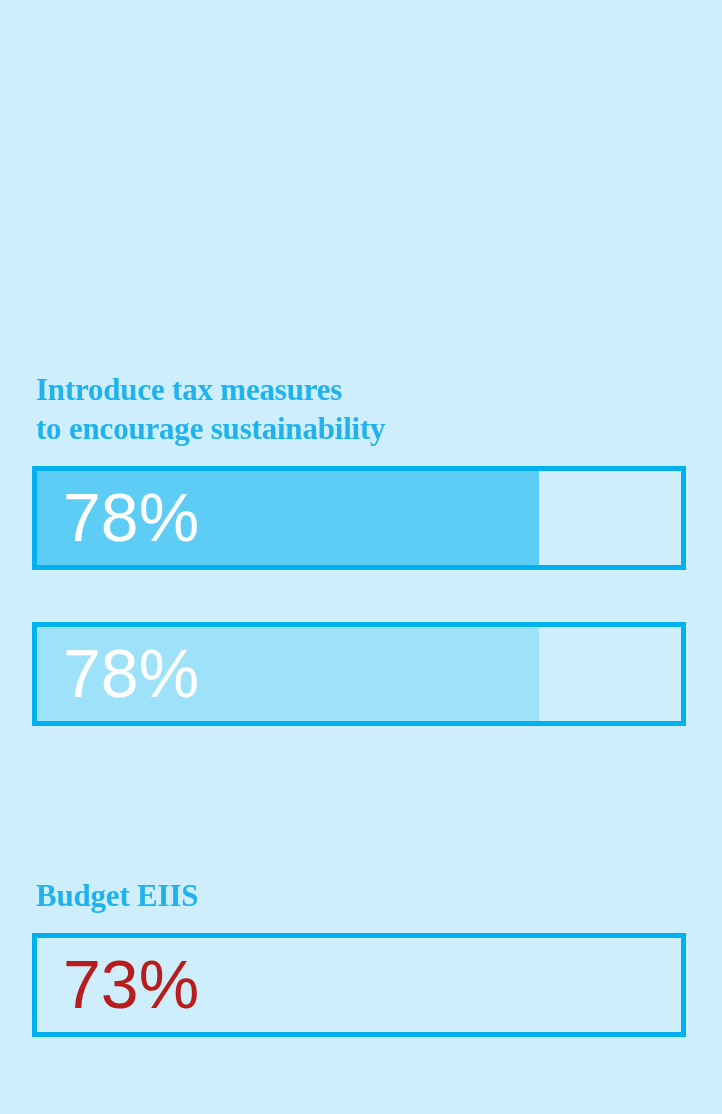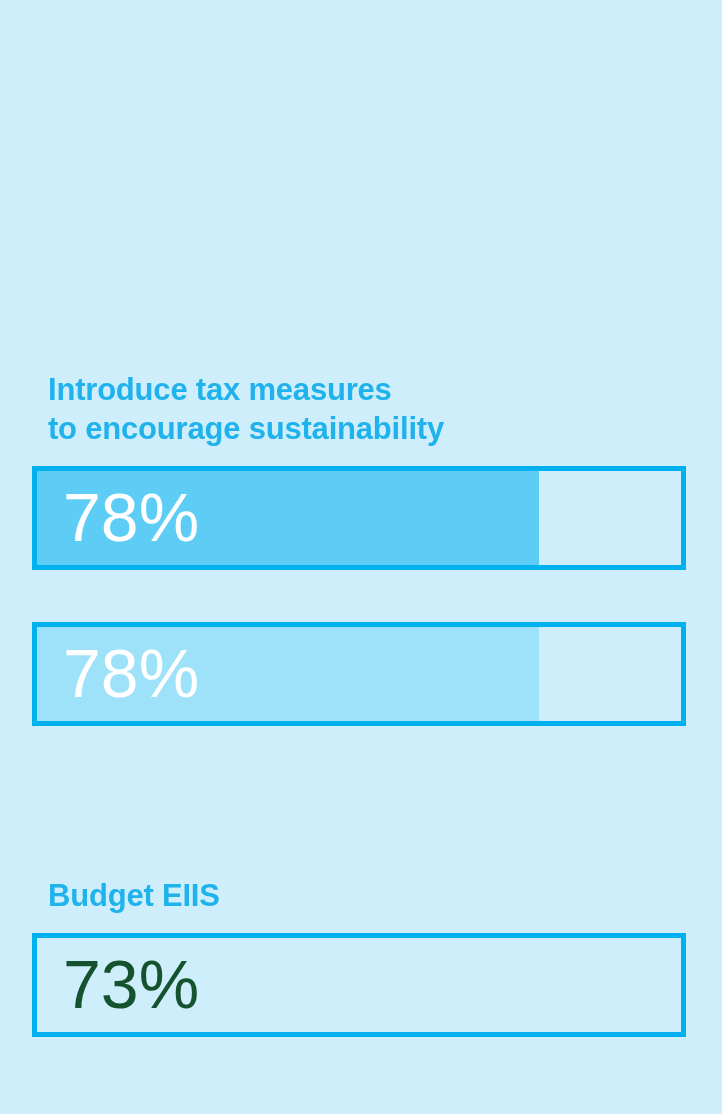--- a/index.html
+++ b/index.html
@@ -44,27 +44,27 @@
   .measure {
     position: absolute;
     left: 32px;
     width: 654px;
   }
   .measure-1 { top: 370px; }
   .measure-2 { top: 622px; }
   .measure-3 { top: 876px; }
 
   .measure-label {
-    font-family: Liberation Sans, sans-serif;
+    font-family: Liberation Serif, serif;
     font-weight: 700;
     font-size: 31px;
     line-height: 39px;
     letter-spacing: -0.2px;
     color: #20b2ec;
-    margin: 0 0 18px 16px;
+    margin: 0 0 18px 4px;
     white-space: pre-line;
   }
 
   
   .bar-track {
     position: relative;
     box-sizing: border-box;
     width: 654px;
     height: 104px;
     border: 5px solid #00b0ef;
@@ -87,21 +87,21 @@
     left: 26px;
     top: 50%;
     transform: translateY(-52%);
     font-family: "Liberation Sans", sans-serif;
     font-weight: 400;
     font-size: 68px;
     line-height: 1;
     letter-spacing: 0px;
   }
   .value-on-fill  { color: #ffffff; }
-  .value-on-empty { color: #14532d; }
+  .value-on-empty { color: #b91c1c; }
 </style>
 </head>
 <body>
 
 <div id="infographic">
 
 
   <div class="measure measure-1">
     <div class="measure-label">Introduce tax measures
 to encourage sustainability</div>

